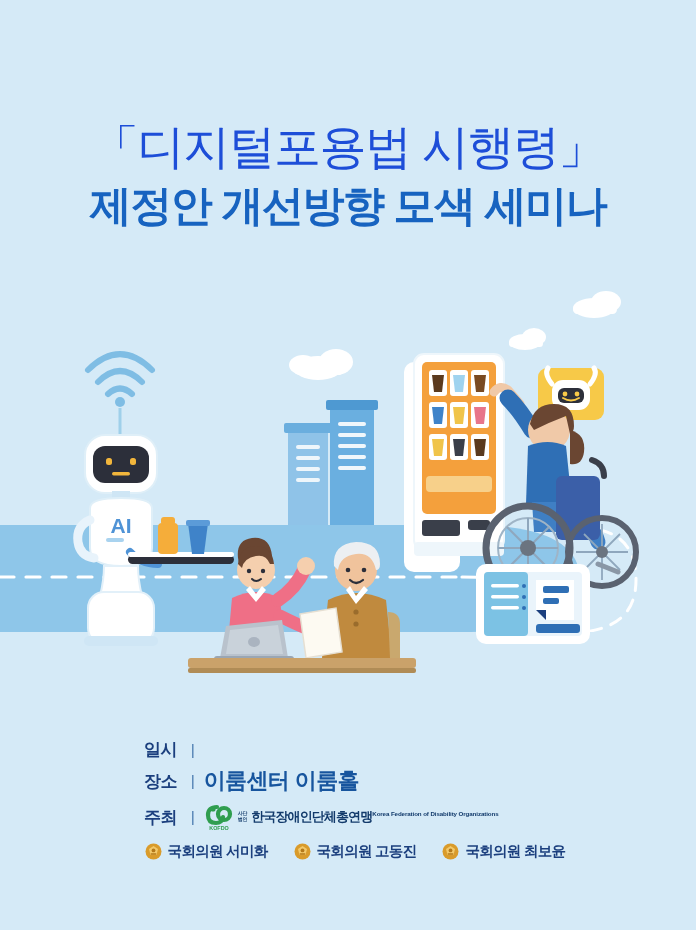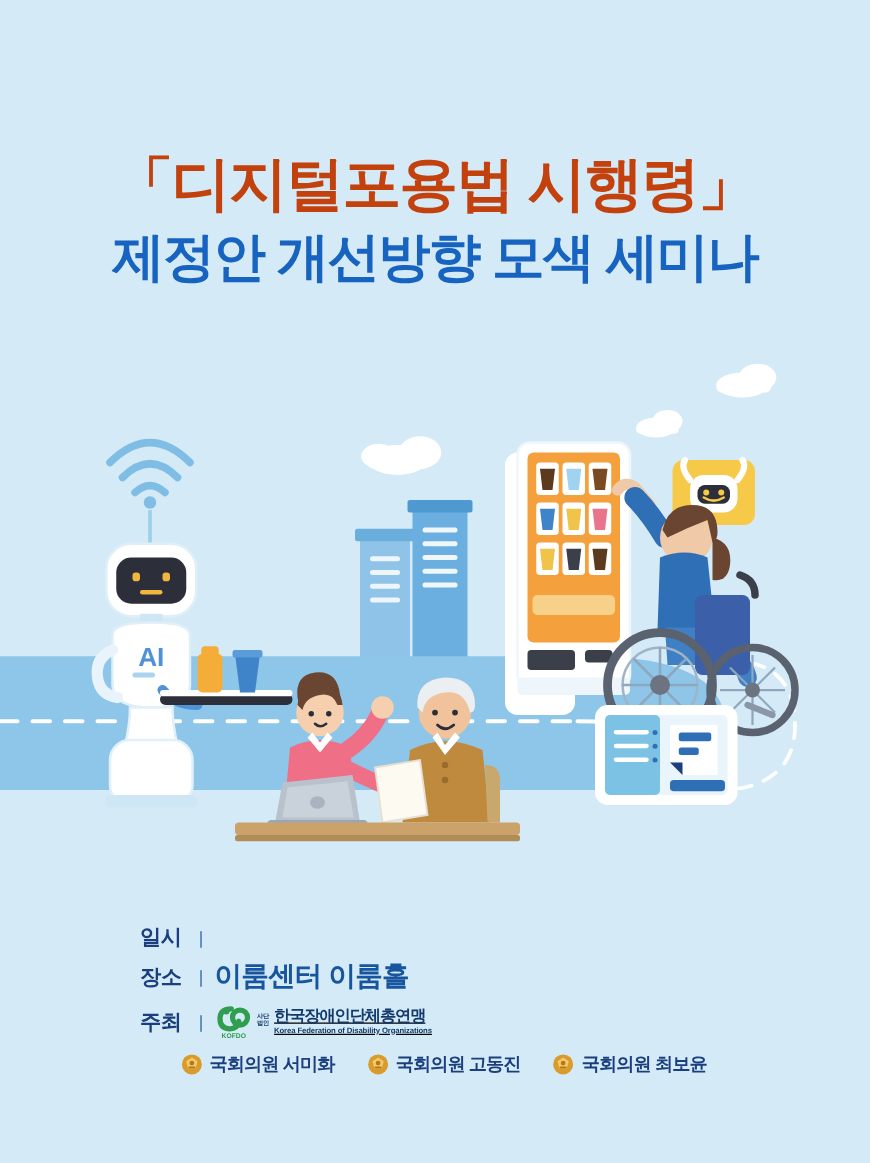--- a/index.html
+++ b/index.html
@@ -6,57 +6,57 @@
   body{
     width:696px;height:930px;overflow:hidden;
     background:#d5eaf7;
     font-family:"Liberation Sans","DejaVu Sans",sans-serif;
   }
   .poster{position:relative;width:696px;height:930px;background:#d5eaf7;overflow:hidden;}
 
   
   .title-block{position:absolute;left:0;top:118px;width:696px;text-align:center;}
   .title-line1{
-    font-size:47px;font-weight:bold;color:#c2410c;letter-spacing:-1.5px;
+    font-size:47px;font-weight:normal;color:#1d4ed8;letter-spacing:-1.5px;
     line-height:1.22;white-space:nowrap;
   }
   .title-line2{
     font-size:42px;font-weight:bold;color:#1763c0;letter-spacing:-1.5px;
     line-height:1.3;white-space:nowrap;margin-top:4px;
   }
 
   
   .illo{position:absolute;left:0;top:280px;width:696px;height:400px;}
   .illo svg{display:block;width:696px;height:400px;}
 
   
   .info{position:absolute;left:0;top:738px;width:696px;}
   .info-row{display:flex;align-items:center;justify-content:flex-start;
-    padding-left:112px;margin-bottom:5px;}
+    padding-left:112px;margin-bottom:5px;margin-left:32px;}
   .info-label{
     font-size:17px;font-weight:bold;color:#1b3f7e;letter-spacing:-0.5px;
     width:40px;text-align:justify;text-align-last:justify;flex:none;
   }
   .info-sep{color:#3a6ea8;font-size:14px;margin:0 9px 0 7px;flex:none;}
   .info-value{
     font-size:22px;font-weight:bold;color:#17559e;letter-spacing:-0.6px;
     white-space:nowrap;
   }
   .info-row.host{margin-top:7px;align-items:center;}
 
   
   .kofdo{display:flex;align-items:center;gap:4px;}
   .kofdo-mark{position:relative;width:30px;height:28px;flex:none;}
   .kofdo-mark svg{display:block;}
   .kofdo-text{display:flex;align-items:center;gap:4px;}
   .kofdo-pre{
     font-size:5px;line-height:1.18;color:#123a6b;font-weight:bold;
     text-align:center;letter-spacing:-0.2px;
   }
-  .kofdo-names{display:flex;flex-direction:column;justify-content:center;text-decoration:underline;}
+  .kofdo-names{display:flex;flex-direction:row;justify-content:center;}
   .kofdo-kr{font-size:13px;font-weight:bold;color:#123a6b;letter-spacing:-0.9px;line-height:1.12;}
   .kofdo-en{font-size:6.2px;font-weight:bold;color:#123a6b;letter-spacing:-0.1px;line-height:1.2;}
 
   
   .members{display:flex;align-items:flex-start;justify-content:center;
     gap:26px;margin-top:11px;padding-left:14px;}
   .member{display:flex;align-items:center;gap:6px;}
   .member-emblem{width:17px;height:17px;flex:none;}
   .member-name{font-size:14.5px;font-weight:bold;color:#1b3f7e;letter-spacing:-0.7px;white-space:nowrap;}
 </style>

